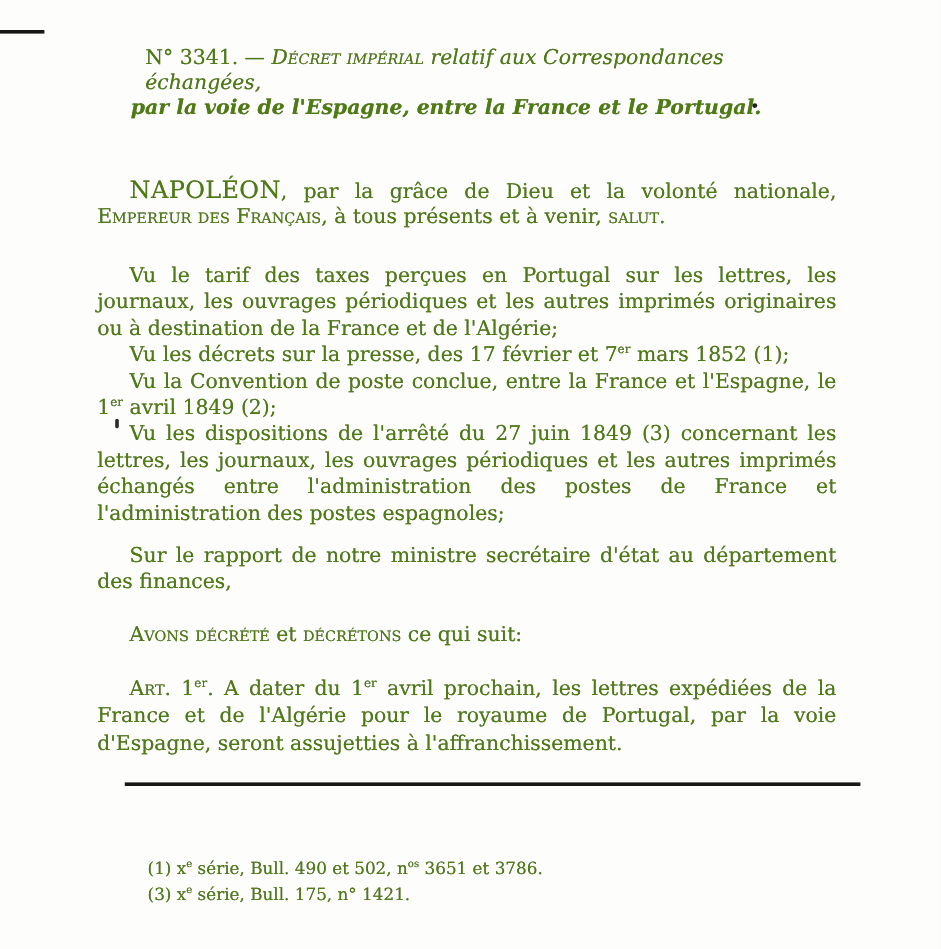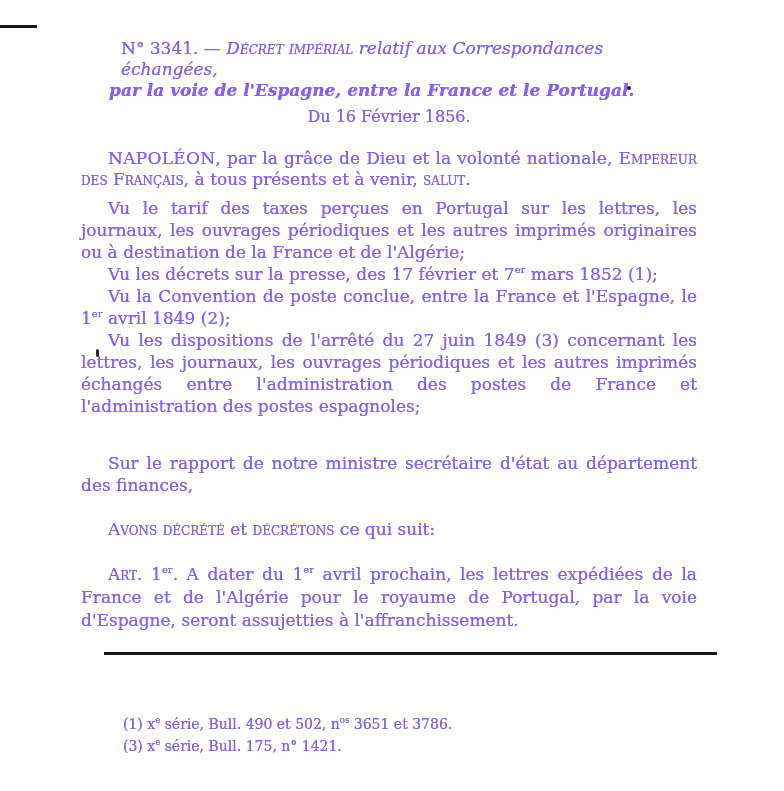--- a/index.html
+++ b/index.html
@@ -2,21 +2,21 @@
 <html><head>
 <meta charset="utf-8">
 <style>
   html, body { margin: 0; padding: 0; background: #e9e9e9; }
   .page {
     position: relative;
     width: 784px;
     height: 791px;
     margin: 0 auto;
     background: #fdfdfc;
-    color: #8b5cf6;
+    color: #4d7c0f;
     font-family: "DejaVu Serif", "Liberation Serif", serif;
     overflow: hidden;
     text-shadow: 0 0 0.4px rgba(20,20,20,0.55);
   }
 
   
   .corner-line { position: absolute; left: 0; top: 25px; width: 37px; height: 3px; background: #161616; }
   .speck-left  { position: absolute; left: 96px; top: 349px; width: 3px; height: 8px; background: #2a2a2a; border-radius: 2px; }
   .speck-head  { position: absolute; left: 627px; top: 86px; width: 4px; height: 4px; background: #1e1e1e; border-radius: 50%; }
 
@@ -36,27 +36,27 @@
   }
 
   
   .blk { position: absolute; left: 81px; width: 616px; }
   p.body {
     margin: 0; font-size: 17px; line-height: 22px;
     text-align: justify; text-indent: 27px;
   }
   .p1-blk { top: 148px; }
   .p1-blk p.body { line-height: 21px; }
-  .vu-blk { top: 197px; }
+  .vu-blk { top: 219px; }
   .rapport-blk { top: 452px; }
   .decrete-blk { top: 518px; }
   .article-blk { top: 563px; line-height: 23px; }
   .article-blk p.body { line-height: 23px; }
 
-  .name-caps { font-size: 17px; letter-spacing: 0.3px; }
+  .name-caps { font-size: 20px; letter-spacing: 0.3px; }
   sup { font-size: 10px; vertical-align: super; line-height: 0; }
 
   
   .fn-rule { position: absolute; left: 104px; top: 652px; width: 613px; height: 3px; background: #171717; }
   .fnotes { position: absolute; left: 104px; top: 665px; width: 613px; font-size: 14px; line-height: 22px; margin-top: 48px; }
   .fnote { padding-left: 19px; }
   .fnote sup { font-size: 8.5px; }
 </style>
 </head>
 <body>
@@ -65,21 +65,20 @@
 
   <div class="corner-line"></div>
   <div class="speck-left"></div>
   <div class="speck-head"></div>
 
   <div class="heading">
     <div class="h-line1"><span class="roman">N° 3341. — </span><span class="sc">Décret impérial</span><span> relatif aux Correspondances échangées,</span></div>
     <div class="h-line2">par la voie de l'Espagne, entre la France et le Portugal.</div>
   </div>
 
-  <div class="date-line">Du 16 Février 1856.</div>
 
   <div class="blk p1-blk">
     <p class="body"><span class="name-caps">NAPOLÉON</span><span>, par la grâce de Dieu et la volonté nationale, </span><span class="sc">Empereur des Français</span><span>, à tous présents et à venir, </span><span class="sc">salut</span><span>.</span></p>
   </div>
 
   <div class="blk vu-blk">
     <p class="body">Vu le tarif des taxes perçues en Portugal sur les lettres, les journaux, les ouvrages périodiques et les autres imprimés originaires ou à destination de la France et de l'Algérie;</p>
     <p class="body"><span>Vu les décrets sur la presse, des 17 février et 7</span><sup>er</sup><span> mars 1852 (1);</span></p>
     <p class="body"><span>Vu la Convention de poste conclue, entre la France et l'Espagne, le 1</span><sup>er</sup><span> avril 1849 (2);</span></p>
     <p class="body">Vu les dispositions de l'arrêté du 27 juin 1849 (3) concernant les lettres, les journaux, les ouvrages périodiques et les autres imprimés échangés entre l'administration des postes de France et l'administration des postes espagnoles;</p>

